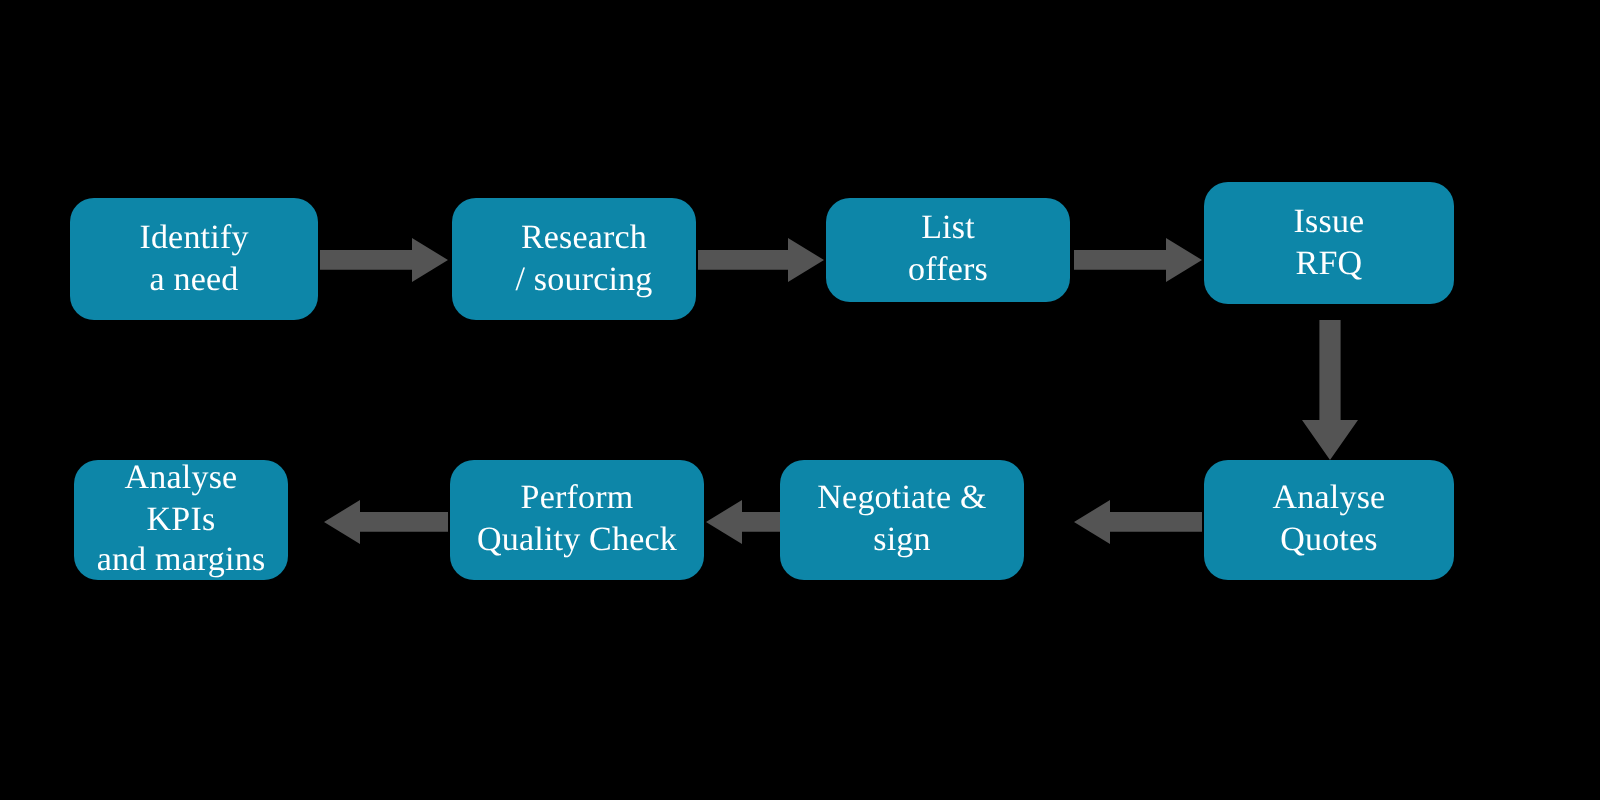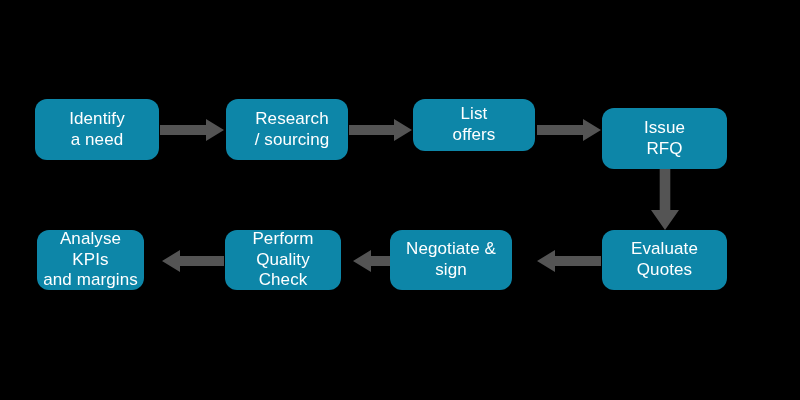--- a/index.html
+++ b/index.html
@@ -7,21 +7,21 @@
     margin: 0;
     padding: 0;
     background: #000000;
   }
   #canvas {
     position: relative;
     width: 800px;
     height: 400px;
     background: #000000;
     overflow: hidden;
-    font-family: Liberation Sans, sans-serif;
+    font-family: Liberation Serif, serif;
   }
   .node {
     position: absolute;
     box-sizing: border-box;
     background: #0d86a8;
     border-radius: 12px;
     color: #ffffff;
     display: flex;
     align-items: center;
     justify-content: center;
@@ -76,23 +76,23 @@
       <svg width="62" height="22" viewBox="0 0 62 22">
         <polygon points="62.0,6.0 18.0,6.0 18.0,0.0 0.0,11.0 18.0,22.0 18.0,15.9 62.0,15.9" fill="#545454"></polygon>
       </svg>
     </div>
     <div class="node" style="left: 35px; top: 99px; width: 124px; height: 61px; background: rgb(13, 134, 168); color: rgb(255, 255, 255);">Identify
 a need</div>
     <div class="node" style="left: 226px; top: 99px; width: 122px; height: 61px; background: rgb(13, 134, 168); color: rgb(255, 255, 255); padding-left: 16px;">Research
 / sourcing</div>
     <div class="node" style="left: 413px; top: 99px; width: 122px; height: 52px; background: rgb(13, 134, 168); color: rgb(255, 255, 255);">List
 offers</div>
-    <div class="node" style="left: 602px; top: 108px; width: 125px; height: 61px; background: rgb(13, 134, 168); color: rgb(255, 255, 255);">Issue
+    <div class="node" style="left: 602px; top: 91px; width: 125px; height: 61px; background: rgb(13, 134, 168); color: rgb(255, 255, 255);">Issue
 RFQ</div>
-    <div class="node" style="left: 602px; top: 230px; width: 125px; height: 60px; background: rgb(13, 134, 168); color: rgb(255, 255, 255);">Evaluate
+    <div class="node" style="left: 602px; top: 230px; width: 125px; height: 60px; background: rgb(13, 134, 168); color: rgb(255, 255, 255);">Analyse
 Quotes</div>
     <div class="node" style="left: 390px; top: 230px; width: 122px; height: 60px; background: rgb(13, 134, 168); color: rgb(255, 255, 255);">Negotiate &amp;
 sign</div>
-    <div class="node" style="left: 225px; top: 230px; width: 116px; height: 60px; background: rgb(13, 134, 168); color: rgb(255, 255, 255);">Perform
+    <div class="node" style="left: 225px; top: 230px; width: 127px; height: 60px; background: rgb(13, 134, 168); color: rgb(255, 255, 255);">Perform
 Quality Check</div>
     <div class="node" style="left: 37px; top: 230px; width: 107px; height: 60px; background: rgb(13, 134, 168); color: rgb(255, 255, 255);">Analyse KPIs
 and margins</div>
   </div>
 
 </body></html>

